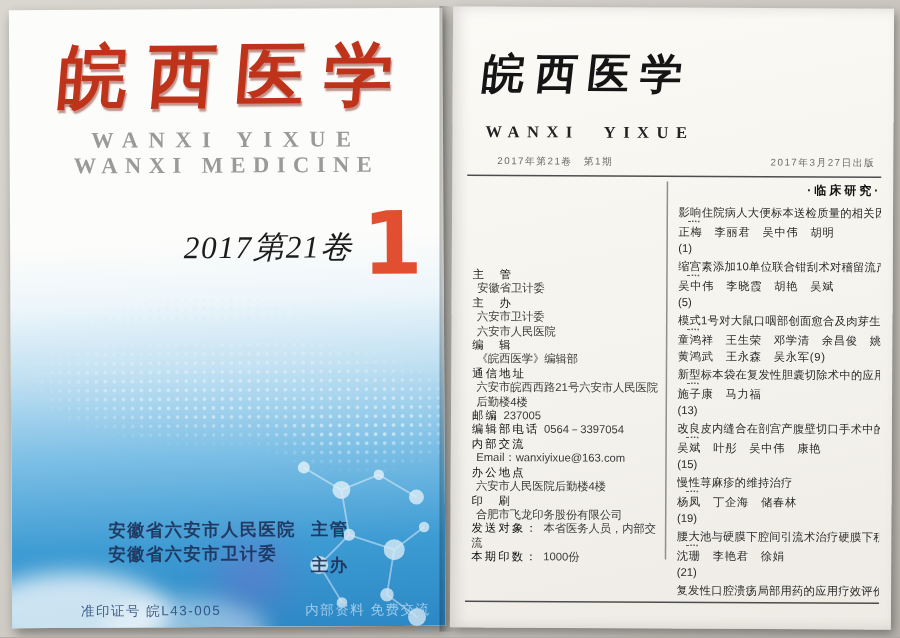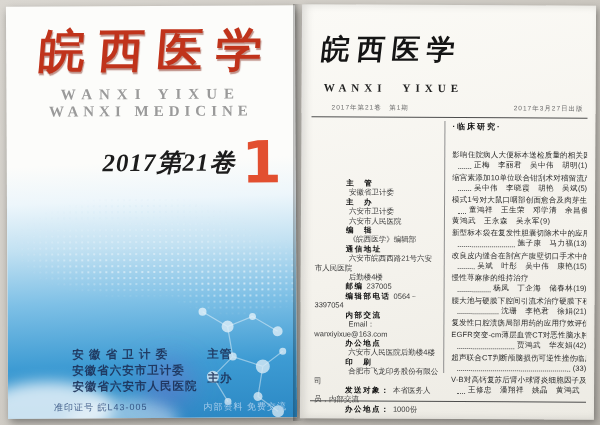--- a/index.html
+++ b/index.html
@@ -25,22 +25,22 @@
   .molecules{position:absolute;right:-6px;bottom:-4px;opacity:.8;}
   .cover-title{position:absolute;top:18px;left:0;width:100%;text-align:center;
         font-family:"DejaVu Serif",serif;font-weight:bold;font-size:46px;line-height:1.15;
         letter-spacing:13px;padding-left:13px;box-sizing:border-box;
         transform:skewX(-5deg);text-shadow:1px 2px 1px rgba(120,20,5,.45);}
   .cover-py{position:absolute;left:0;width:100%;text-align:center;color:#9a9a9a;
         font-family:"Liberation Serif",serif;font-weight:bold;}
   .py1{top:80px;font-size:15px;letter-spacing:7px;}
   .py2{top:97px;font-size:15px;letter-spacing:5px;}
   .issue-row{position:absolute;top:134px;right:14px;display:flex;align-items:flex-end;}
-  .vol{font-family:"Liberation Serif",serif;font-style:italic;font-weight:bold;
-       font-size:25px;color:#1c1c1c;letter-spacing:1px;padding-bottom:7px;}
+  .vol{font-family:"Liberation Serif",serif;font-style:italic;font-weight:normal;
+       font-size:21px;color:#1c1c1c;letter-spacing:1px;padding-bottom:7px;}
   .issue-no{font-size:58px;font-weight:bold;line-height:.8;margin-left:6px;
        font-family:"DejaVu Sans",sans-serif;}
   .pub{position:absolute;left:0;bottom:24px;width:100%;display:flex;justify-content:center;
        color:rgba(28,48,86,.9);font-weight:bold;font-size:11.5px;line-height:16px;letter-spacing:1px;}
   .pub-right{display:flex;flex-direction:column;margin-left:10px;}
   .pub-lab1{height:16px;}
   .pub-lab2{height:32px;display:flex;align-items:center;}
   .cover-foot{position:absolute;left:26px;right:10px;bottom:4px;display:flex;
        justify-content:space-between;font-size:9px;letter-spacing:1px;}
   .foot-l{color:rgba(40,70,120,.85);margin-left:20px;}
@@ -55,27 +55,27 @@
   .toc-py{position:absolute;top:76px;left:22px;font-family:"Liberation Serif",serif;
        font-weight:bold;font-size:11px;letter-spacing:5px;color:#222;}
   .issue-line{position:absolute;top:99px;left:30px;right:12px;display:flex;
        justify-content:space-between;font-size:6.5px;color:#6b6b6b;letter-spacing:1px;}
   .rule-top{position:absolute;top:112px;left:10px;right:8px;border-top:1.5px solid #4d4d4d;}
   .rule-bot{position:absolute;bottom:17px;left:10px;right:8px;border-top:1.5px solid #4d4d4d;}
   .cols{position:absolute;top:114px;left:10px;right:8px;bottom:20px;display:flex;}
   .divider{position:absolute;left:143px;top:116px;height:252px;border-left:1px solid #8f8f8f;}
   .sidebar{width:132px;padding:60px 4px 0 4px;box-sizing:border-box;font-size:7.5px;
        color:#3a3a3a;line-height:9.4px;}
-  .sb-b{font-weight:bold;color:#0e0e0e;letter-spacing:1.5px;margin-right:3px;margin-left:31px;}
+  .sb-b{font-weight:normal;color:#0e0e0e;letter-spacing:1.5px;margin-right:3px;}
   .toccol{flex:1;padding:1px 0 0 9px;font-size:7.5px;color:#2a2a2a;overflow:hidden;}
-  .section-h{text-align:left;font-weight:bold;font-size:8px;letter-spacing:2px;
-       color:#111;margin:1px 0 17px;}
+  .section-h{text-align:right;font-weight:bold;font-size:8px;letter-spacing:2px;
+       color:#111;margin:1px 0 4px;}
   .toc-entry{margin-bottom:1px;}
   .toc-title{white-space:nowrap;overflow:hidden;line-height:11px;letter-spacing:.2px;}
-  .toc-lead{display:flex;align-items:flex-end;line-height:10.5px;}
+  .toc-lead{display:flex;align-items:flex-start;line-height:10.5px;flex-direction:column;}
   .dots{flex:1;min-width:8px;border-bottom:1.3px dotted #5a5a5a;margin:0 3px 2px 6px;}
   .authors{white-space:nowrap;letter-spacing:.5px;}
   .toc-lead2{text-align:left;line-height:10.5px;letter-spacing:.5px;}
   .spine{position:absolute;left:293px;top:4px;width:10px;height:417px;
        background:linear-gradient(90deg,rgba(0,0,0,.28),rgba(0,0,0,.08) 55%,rgba(0,0,0,0));}
 </style>
 </head>
 <body>
 
 <div class="stage">
@@ -109,23 +109,22 @@
     <div class="cover-py py1">WANXI  YIXUE</div>
     <div class="cover-py py2">WANXI MEDICINE</div>
 
     <div class="issue-row">
       <span class="vol">2017第21卷</span>
       <span class="issue-no" style="color:#e24f30;">1</span>
     </div>
 
     <div class="pub">
       <div class="pub-left">
-        <div>安 徽 省 卫 计 委</div>
+        <div>安徽省六安市人民医院</div>
         <div>安徽省六安市卫计委</div>
-        <div>安徽省六安市人民医院</div>
       </div>
       <div class="pub-right">
         <div class="pub-lab1">主管</div>
         <div class="pub-lab2">主办</div>
       </div>
     </div>
 
     <div class="cover-foot">
       <span class="foot-l">准印证号 皖L43-005</span>
       <span class="foot-r">内部资料 免费交流</span>
@@ -217,21 +216,21 @@
 
           <div class="sb-line">
             <span class="sb-b"></span><span class="sb-t">合肥市飞龙印务股份有限公司</span>
           </div>
 
           <div class="sb-line">
             <span class="sb-b">发送对象：</span><span class="sb-t">本省医务人员，内部交流</span>
           </div>
 
           <div class="sb-line">
-            <span class="sb-b">办公地点：</span><span class="sb-t">1000份</span>
+            <span class="sb-b">本期印数：</span><span class="sb-t">1000份</span>
           </div>
         </div>
 
       <div class="toccol">
         <div class="section-h">·临床研究·</div>
         <div>
 
             <div class="toc-entry">
               <div class="toc-title">影响住院病人大便标本送检质量的相关因素分析</div>
               <div class="toc-lead">

